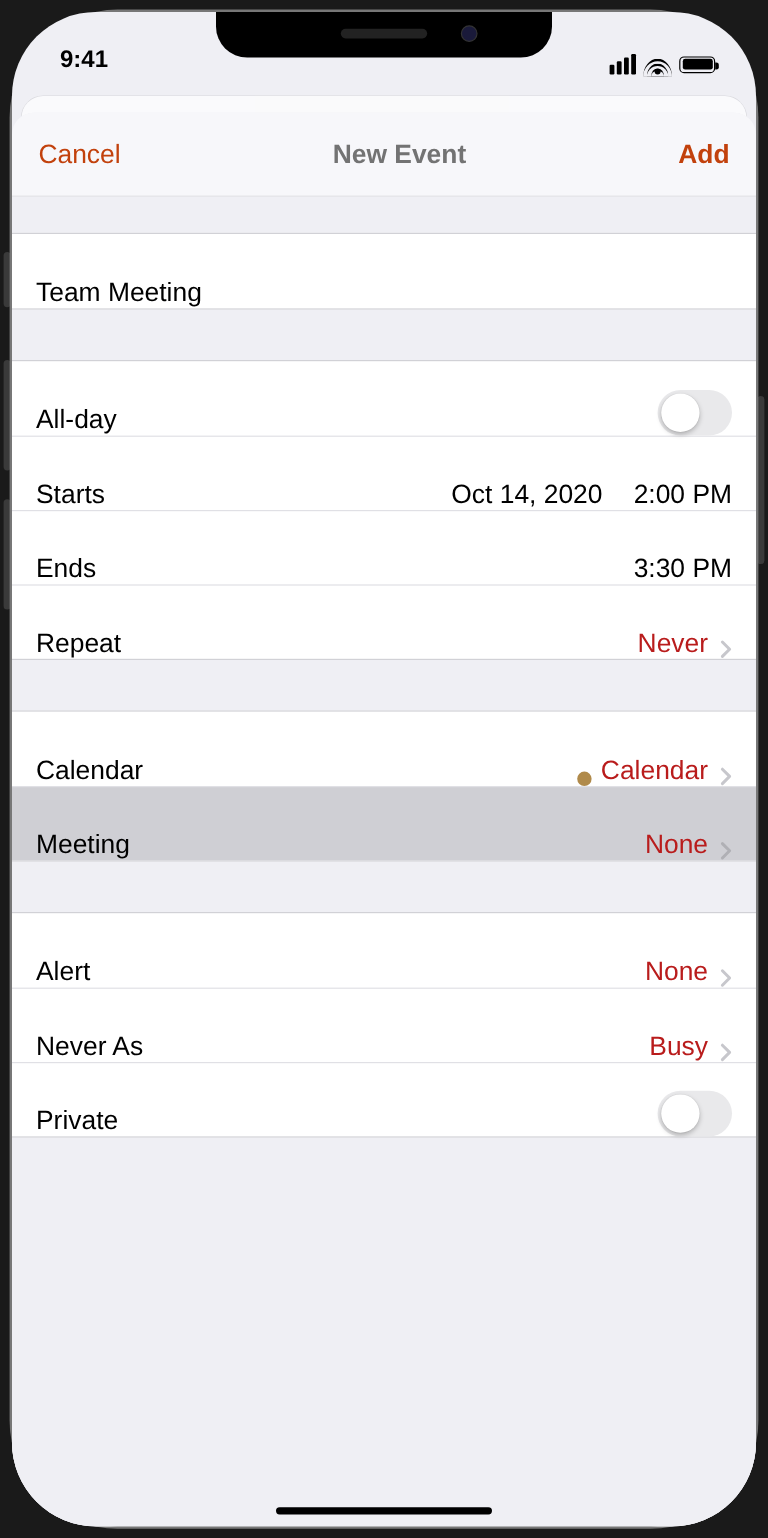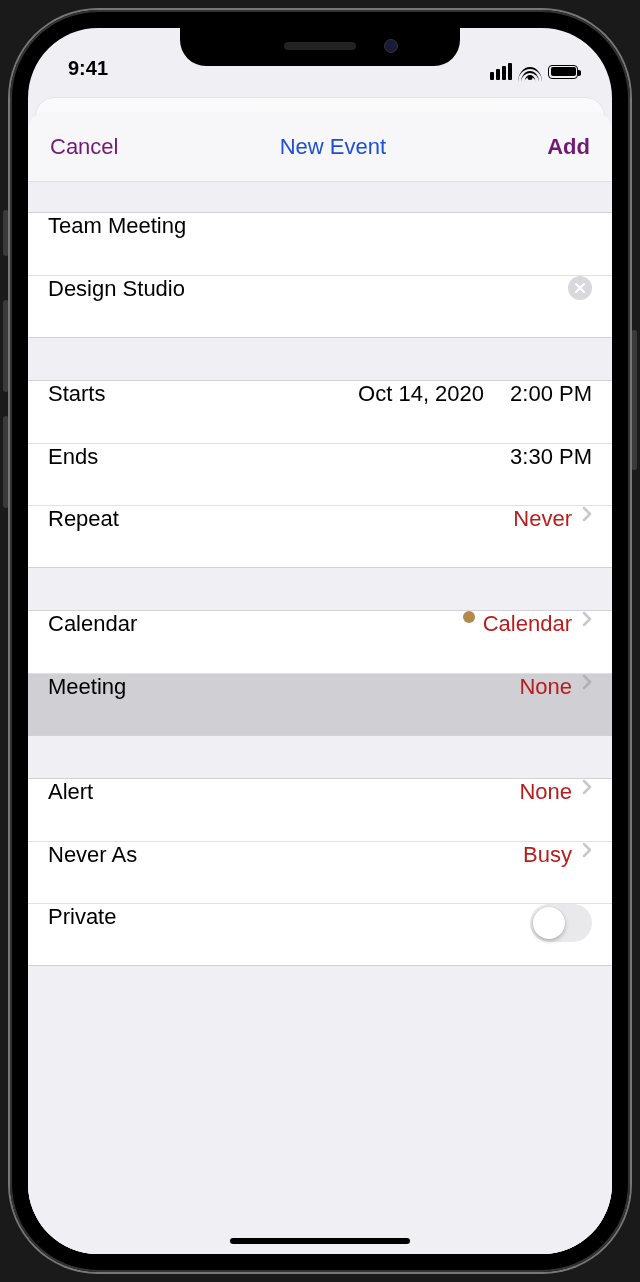--- a/index.html
+++ b/index.html
@@ -2,21 +2,20 @@
 <html><head>
   <meta charset="utf-8">
   <style>
     * { margin: 0; padding: 0; box-sizing: border-box; }
     html, body { width: 640px; height: 1282px; background:#1a1a1a; font-family: -apple-system, "SF Pro Text","Helvetica Neue",Arial,sans-serif; }
 
     
     .device {
       position:absolute; left:10px; top:10px; width:620px; height:1262px;
       background:#000; border-radius:88px; box-shadow:0 0 0 2px #777, inset 0 0 0 2px #333;
-      padding:18px;
     }
     .screen {
       position:relative; width:100%; height:100%; background:#efeff4; border-radius:70px; overflow:hidden;
     }
     .notch {
       position:absolute; top:0; left:50%; transform:translateX(-50%);
       width:280px; height:38px; background:#000; border-bottom-left-radius:26px; border-bottom-right-radius:26px; z-index:50;
     }
     .notch .speaker{ position:absolute; top:14px; left:50%; transform:translateX(-50%); width:72px; height:8px; background:#222; border-radius:4px;}
     .notch .cam{ position:absolute; top:11px; right:62px; width:14px; height:14px; background:#1a1a3a; border-radius:50%; border:1px solid #333;}
@@ -49,31 +48,31 @@
     .battery::after{content:""; position:absolute; right:-4px; top:4px; width:3px; height:6px; background:#000; border-radius:0 2px 2px 0;}
     .battery i{position:absolute; left:1.5px; top:1.5px; bottom:1.5px; right:1.5px; background:#000; border-radius:2px;}
 
     
     .bgcard{ position:absolute; top:70px; left:8px; right:8px; height:60px; background:#fff; border-radius:18px; box-shadow:0 0 0 0.5px #d0d0d4; opacity:.7;}
 
     
     .sheet{ position:absolute; top:84px; left:0; right:0; bottom:0; background:#efeff4; border-top-left-radius:18px; border-top-right-radius:18px; overflow:hidden;}
 
     .navbar{ height:70px; background:#f7f7fa; display:flex; align-items:center; justify-content:space-between; padding:0 22px; border-bottom:1px solid #e0e0e4;}
-    .nav-left, .nav-right{ color:#701a75; font-size:22px;}
+    .nav-left, .nav-right{ color:#c2410c; font-size:22px;}
     .nav-right{font-weight:600;}
-    .nav-title{ font-weight:400; font-size:22px; color:#1d4ed8;}
+    .nav-title{ font-weight:700; font-size:22px; color:#737373;}
 
     .content{position:absolute; top:70px; left:0; right:0; bottom:0; overflow:hidden; background:#efeff4;}
 
     .group{ background:#fff; border-top:0.5px solid #d1d1d6; border-bottom:0.5px solid #d1d1d6;}
     .gap{height:42px;}
     .gap-sm{height:30px;}
 
-    .row{ min-height:62px; display:flex; align-items:flex-start; padding:0 20px; font-size:22px; color:#000;}
+    .row{ min-height:62px; display:flex; align-items:flex-end; padding:0 20px; font-size:22px; color:#000;}
     .row + .row{ border-top:0.5px solid #d1d1d6;}
     .row.selected{ background:#cfcfd4;}
     .group .row:not(:first-child){border-top:0.5px solid #e0e0e5;}
     .group .row:not(:first-child)::before{content:""; }
 
     .row .label{flex:0 0 auto;}
     .row .spacer{flex:1;}
     .row .value{color:#000; margin-left:14px;}
     .row .value-muted{color:#b91c1c; margin-left:14px;}
     .row .chev{margin-left:10px; color:#c7c7cc;}
@@ -134,113 +133,111 @@
       </div>
 
       <div class="content">
         <div class="gap-sm"></div>
 
         <div class="group">
           <div class="row">
             <span>Team Meeting</span>
             <span class="spacer"></span>
           </div>
-          <div class="row">
-            <span>Design Studio</span>
-            <span class="spacer"></span>
-            <span class="clearbtn">
-              <svg width="12" height="12" viewBox="0 0 12 12">
-                  <path d="M2 2 L10 10 M10 2 L2 10" stroke="#fff" stroke-width="2" stroke-linecap="round"></path>
-                </svg>
-            </span>
-          </div>
-        </div>
-
-        <div class="gap"></div>
-
-        <div class="group">
-          <div class="row">
-            <span class="label">Starts</span>
-            <span class="spacer"></span>
-            <span class="value">Oct 14, 2020</span>
-            <span class="value" style="margin-left:26px;">2:00 PM</span>
-          </div>
-          <div class="row">
-            <span class="label">Ends</span>
-            <span class="spacer"></span>
-            <span class="value">3:30 PM</span>
-          </div>
-          <div class="row">
-            <span class="label">Repeat</span>
-            <span class="spacer"></span>
-            <span class="value-muted">Never</span>
-            <span class="chev">
-              <svg width="10" height="16" viewBox="0 0 10 16">
-                  <path d="M2 2 L8 8 L2 14" fill="none" stroke="#c7c7cc" stroke-width="2.5" stroke-linecap="round" stroke-linejoin="round"></path>
-                </svg>
-            </span>
-          </div>
-        </div>
-
-        <div class="gap"></div>
-
-        <div class="group">
-          <div class="row">
-            <span class="label">Calendar</span>
-            <span class="spacer"></span>
-            <span class="dot"></span>
-            <span class="value-muted" style="margin-left:0">Calendar</span>
-            <span class="chev">
-              <svg width="10" height="16" viewBox="0 0 10 16">
-                  <path d="M2 2 L8 8 L2 14" fill="none" stroke="#c7c7cc" stroke-width="2.5" stroke-linecap="round" stroke-linejoin="round"></path>
-                </svg>
-            </span>
-          </div>
-          <div class="row selected">
-            <span class="label">Meeting</span>
-            <span class="spacer"></span>
-            <span class="value-muted">None</span>
-            <span class="chev">
-              <svg width="10" height="16" viewBox="0 0 10 16">
-                  <path d="M2 2 L8 8 L2 14" fill="none" stroke="#b0b0b5" stroke-width="2.5" stroke-linecap="round" stroke-linejoin="round"></path>
-                </svg>
-            </span>
-          </div>
-        </div>
-
-        <div class="gap"></div>
-
-        <div class="group">
-          <div class="row">
-            <span class="label">Alert</span>
-            <span class="spacer"></span>
-            <span class="value-muted">None</span>
-            <span class="chev">
-              <svg width="10" height="16" viewBox="0 0 10 16">
-                  <path d="M2 2 L8 8 L2 14" fill="none" stroke="#c7c7cc" stroke-width="2.5" stroke-linecap="round" stroke-linejoin="round"></path>
-                </svg>
-            </span>
-          </div>
-          <div class="row">
-            <span class="label">Never As</span>
-            <span class="spacer"></span>
-            <span class="value-muted">Busy</span>
-            <span class="chev">
-              <svg width="10" height="16" viewBox="0 0 10 16">
-                  <path d="M2 2 L8 8 L2 14" fill="none" stroke="#c7c7cc" stroke-width="2.5" stroke-linecap="round" stroke-linejoin="round"></path>
-                </svg>
-            </span>
-          </div>
-          <div class="row">
-            <span class="label">Private</span>
+        </div>
+
+        <div class="gap"></div>
+
+        <div class="group">
+          <div class="row">
+            <span class="label">All-day</span>
             <span class="spacer"></span>
             <span class="toggle">
                 <span class="knob"></span>
               </span>
           </div>
+          <div class="row">
+            <span class="label">Starts</span>
+            <span class="spacer"></span>
+            <span class="value">Oct 14, 2020</span>
+            <span class="value" style="margin-left:26px;">2:00 PM</span>
+          </div>
+          <div class="row">
+            <span class="label">Ends</span>
+            <span class="spacer"></span>
+            <span class="value">3:30 PM</span>
+          </div>
+          <div class="row">
+            <span class="label">Repeat</span>
+            <span class="spacer"></span>
+            <span class="value-muted">Never</span>
+            <span class="chev">
+              <svg width="10" height="16" viewBox="0 0 10 16">
+                  <path d="M2 2 L8 8 L2 14" fill="none" stroke="#c7c7cc" stroke-width="2.5" stroke-linecap="round" stroke-linejoin="round"></path>
+                </svg>
+            </span>
+          </div>
+        </div>
+
+        <div class="gap"></div>
+
+        <div class="group">
+          <div class="row">
+            <span class="label">Calendar</span>
+            <span class="spacer"></span>
+            <span class="dot"></span>
+            <span class="value-muted" style="margin-left:0">Calendar</span>
+            <span class="chev">
+              <svg width="10" height="16" viewBox="0 0 10 16">
+                  <path d="M2 2 L8 8 L2 14" fill="none" stroke="#c7c7cc" stroke-width="2.5" stroke-linecap="round" stroke-linejoin="round"></path>
+                </svg>
+            </span>
+          </div>
+          <div class="row selected">
+            <span class="label">Meeting</span>
+            <span class="spacer"></span>
+            <span class="value-muted">None</span>
+            <span class="chev">
+              <svg width="10" height="16" viewBox="0 0 10 16">
+                  <path d="M2 2 L8 8 L2 14" fill="none" stroke="#b0b0b5" stroke-width="2.5" stroke-linecap="round" stroke-linejoin="round"></path>
+                </svg>
+            </span>
+          </div>
+        </div>
+
+        <div class="gap"></div>
+
+        <div class="group">
+          <div class="row">
+            <span class="label">Alert</span>
+            <span class="spacer"></span>
+            <span class="value-muted">None</span>
+            <span class="chev">
+              <svg width="10" height="16" viewBox="0 0 10 16">
+                  <path d="M2 2 L8 8 L2 14" fill="none" stroke="#c7c7cc" stroke-width="2.5" stroke-linecap="round" stroke-linejoin="round"></path>
+                </svg>
+            </span>
+          </div>
+          <div class="row">
+            <span class="label">Never As</span>
+            <span class="spacer"></span>
+            <span class="value-muted">Busy</span>
+            <span class="chev">
+              <svg width="10" height="16" viewBox="0 0 10 16">
+                  <path d="M2 2 L8 8 L2 14" fill="none" stroke="#c7c7cc" stroke-width="2.5" stroke-linecap="round" stroke-linejoin="round"></path>
+                </svg>
+            </span>
+          </div>
+          <div class="row">
+            <span class="label">Private</span>
+            <span class="spacer"></span>
+            <span class="toggle">
+                <span class="knob"></span>
+              </span>
+          </div>
         </div>
 
         <div class="gap"></div>
 
 
       </div>
     </div>
 
     <div class="homebar"></div>
   </div>

